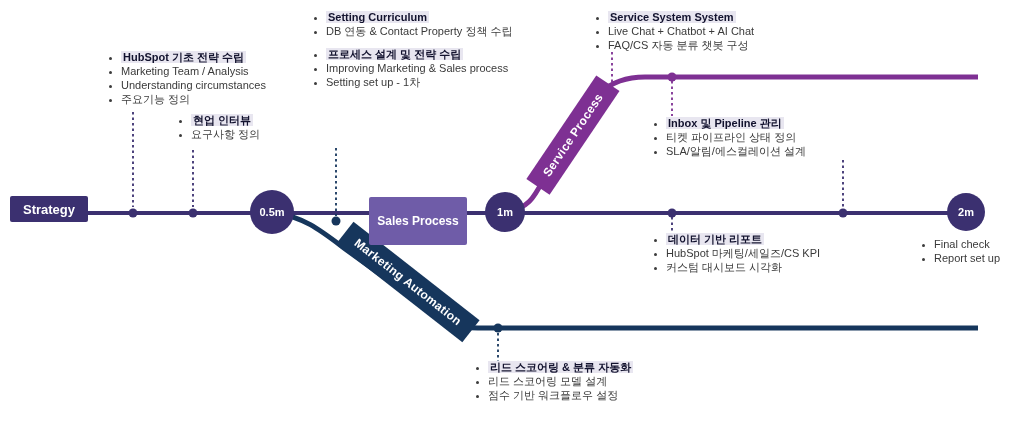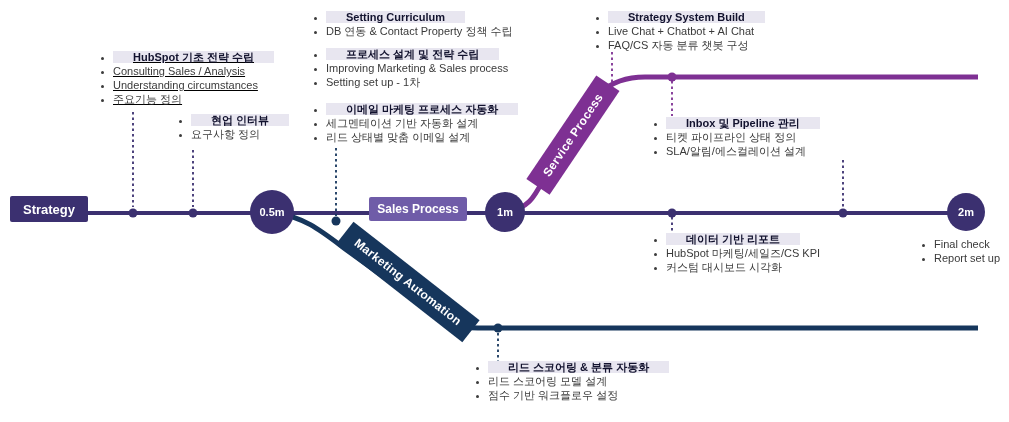--- a/index.html
+++ b/index.html
@@ -26,21 +26,21 @@
   .branch-label{position:absolute;color:#fff;font-weight:bold;font-size:12px;
         white-space:nowrap;padding:7px 14px;z-index:3;letter-spacing:.3px;}
   .branch-label.service{background:var(--purple_bright);transform:translate(-50%,-50%) rotate(-56deg);}
   .branch-label.marketing{background:var(--navy);transform:translate(-50%,-50%) rotate(38deg);}
 
   .blk{position:absolute;z-index:5;white-space:nowrap;}
   .blk ul{margin:0;padding-left:13px;list-style:disc;}
   .blk li{font-size:11px;line-height:14px;color:var(--text);}
   .blk li::marker{color:#3c3c3c;font-size:9px;}
   .blk li.hd{font-weight:bold;color:var(--title);}
-  .blk .hl{background:var(--highlight);padding:0 20px;color:var(--title);}
+  .blk .hl{background:var(--highlight);padding:0 2px;color:var(--title);}
 </style>
 </head>
 <body>
 
 <div class="stage">
 
   <svg class="lines" viewBox="0 0 1009 422">
 
     <path class="s-main" d="M 88 213 H 952"></path>
 
@@ -67,40 +67,40 @@
   </svg>
 
   <div class="node box" style="left:10px;top:196px;width:78px;height:26px;font-size:13px;">
     <span>Strategy</span>
   </div>
 
   <div class="node circle" style="left:250px;top:190px;width:44px;height:44px;">
     <span>0.5m</span>
   </div>
 
-  <div class="node box mid" style="left:369px;top:197px;width:98px;height:24px;font-size:12px;">
+  <div class="node box mid" style="left:369px;top:197px;width:98px;height:48px;font-size:12px;">
     <span>Sales Process</span>
   </div>
 
   <div class="node circle" style="left:485px;top:192px;width:40px;height:40px;">
     <span>1m</span>
   </div>
 
 
   <div class="node circle" style="left:947px;top:193px;width:38px;height:38px;">
     <span>2m</span>
   </div>
 
   <div class="branch-label service" style="left:573px;top:135px;">Service Process</div>
   <div class="branch-label marketing" style="left:408px;top:282px;">Marketing Automation</div>
 
-  <div class="blk" style="left:100px;top:50px;text-decoration:underline;">
+  <div class="blk" style="left:108px;top:50px;">
     <ul>
       <li class="hd"><span class="hl">HubSpot 기초 전략 수립</span></li>
-      <li>Consulting Sales / Analysis</li>
+      <li>Marketing Team / Analysis</li>
       <li>Understanding circumstances</li>
       <li>주요기능 정의</li>
     </ul>
   </div>
 
   <div class="blk" style="left:178px;top:113px;">
     <ul>
       <li class="hd"><span class="hl">현업 인터뷰</span></li>
       <li>요구사항 정의</li>
     </ul>
@@ -114,31 +114,24 @@
   </div>
 
   <div class="blk" style="left:313px;top:47px;">
     <ul>
       <li class="hd"><span class="hl">프로세스 설계 및 전략 수립</span></li>
       <li>Improving Marketing &amp; Sales process</li>
       <li>Setting set up - 1차</li>
     </ul>
   </div>
 
-  <div class="blk" style="left:313px;top:102px;">
-    <ul>
-      <li class="hd"><span class="hl">이메일 마케팅 프로세스 자동화</span></li>
-      <li>세그멘테이션 기반 자동화 설계</li>
-      <li>리드 상태별 맞춤 이메일 설계</li>
-    </ul>
-  </div>
 
   <div class="blk" style="left:595px;top:10px;">
     <ul>
-      <li class="hd"><span class="hl">Strategy System Build</span></li>
+      <li class="hd"><span class="hl">Service System System</span></li>
       <li>Live Chat + Chatbot + AI Chat</li>
       <li>FAQ/CS 자동 분류 챗봇 구성</li>
     </ul>
   </div>
 
   <div class="blk" style="left:653px;top:116px;">
     <ul>
       <li class="hd"><span class="hl">Inbox 및 Pipeline 관리</span></li>
       <li>티켓 파이프라인 상태 정의</li>
       <li>SLA/알림/에스컬레이션 설계</li>

